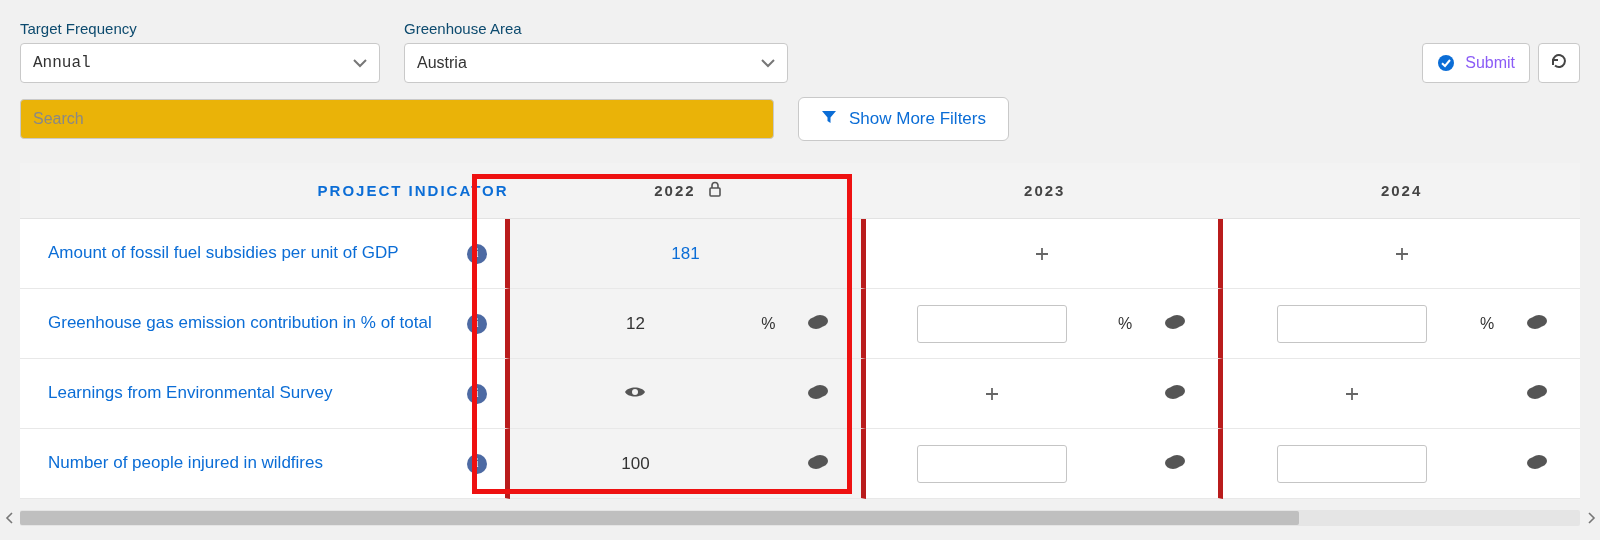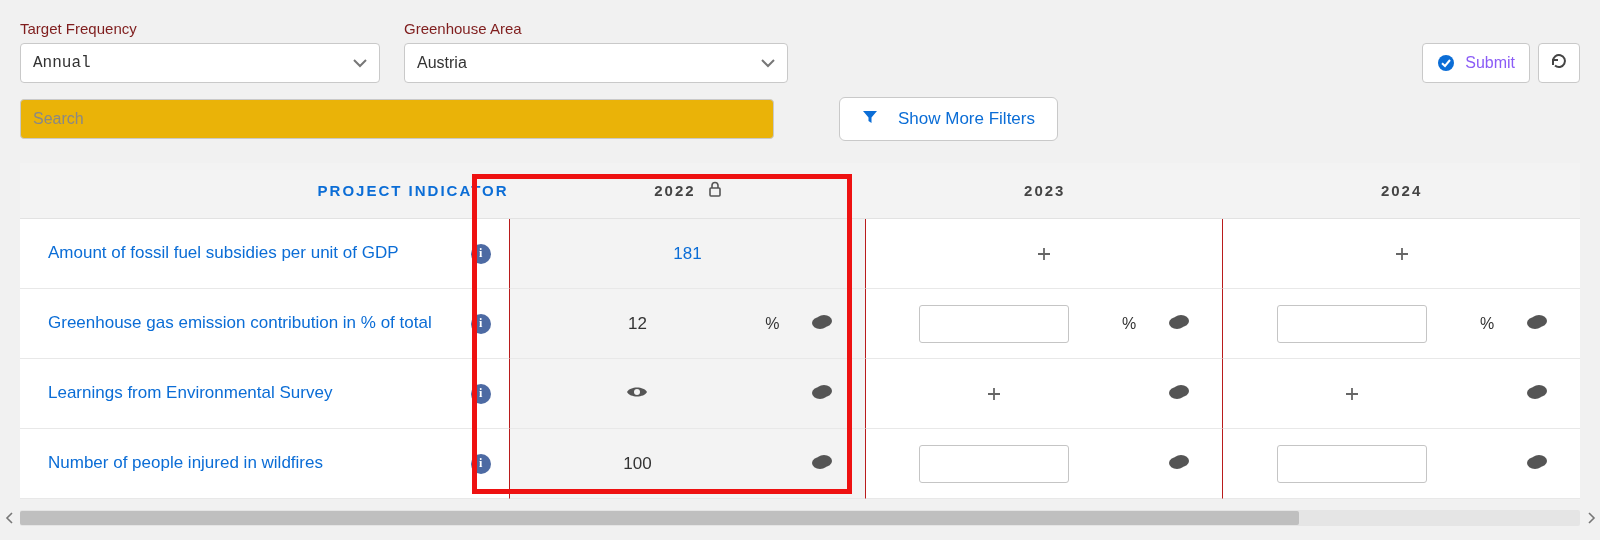--- a/index.html
+++ b/index.html
@@ -15,21 +15,21 @@
 
   
   .controls-row1 {
     display: flex;
     align-items: flex-end;
     gap: 24px;
     margin-bottom: 14px;
   }
   .field-block { display: flex; flex-direction: column; }
   .field-label {
-    font-size: 15px; color: #7f1d1d; margin-bottom: 6px;
+    font-size: 15px; color: #0c4a6e; margin-bottom: 6px;
   }
   .select {
     height: 40px;
     background: #fff;
     border: 1px solid #c9c9c9;
     border-radius: 4px;
     display: flex;
     align-items: center;
     justify-content: space-between;
     padding: 0 12px;
@@ -59,22 +59,22 @@
     display: flex; align-items: center; gap: 24px; margin-bottom: 22px;
   }
   .search {
     width: 754px; height: 40px;
     background: #eab308; border: 1px solid #c9c9c9; border-radius: 4px;
     padding: 0 12px; font-size: 16px; color: #333;
   }
   .search::placeholder { color: #888; }
   .show-filters {
     height: 44px; background: #fff; border: 1px solid #c9c9c9; border-radius: 6px;
-    padding: 8px 22px; display: inline-flex; align-items: center; gap: 20px;
-    color: #0b6dd6; font-size: 17px; cursor: pointer; margin-left: 41px;
+    padding: 8px 22px; display: inline-flex; align-items: center; gap: 12px;
+    color: #0b6dd6; font-size: 17px; cursor: pointer;
   }
 
   
   .table-wrap {
     background: #fff;
     border-top: 0;
   }
   table {
     border-collapse: separate;
     border-spacing: 0;
@@ -101,21 +101,21 @@
     color: #0b6dd6;
     letter-spacing: 2px;
   }
   .year-head-inner {
     display: inline-flex; align-items: center; gap: 12px; justify-content: center;
   }
 
   tbody td {
     background: #fff;
     border-bottom: 1px solid #e8e8e8;
-    border-right: 1px solid #b91c1c;
+    border-right: 5px solid #b91c1c;
     height: 70px;
     vertical-align: middle;
     padding: 0;
     position: relative;
   }
   tbody tr td:first-child { border-left: none; }
   tbody tr td:last-child  { border-right: none; }
 
   .indicator-cell {
     display: flex; align-items: center; justify-content: space-between;

